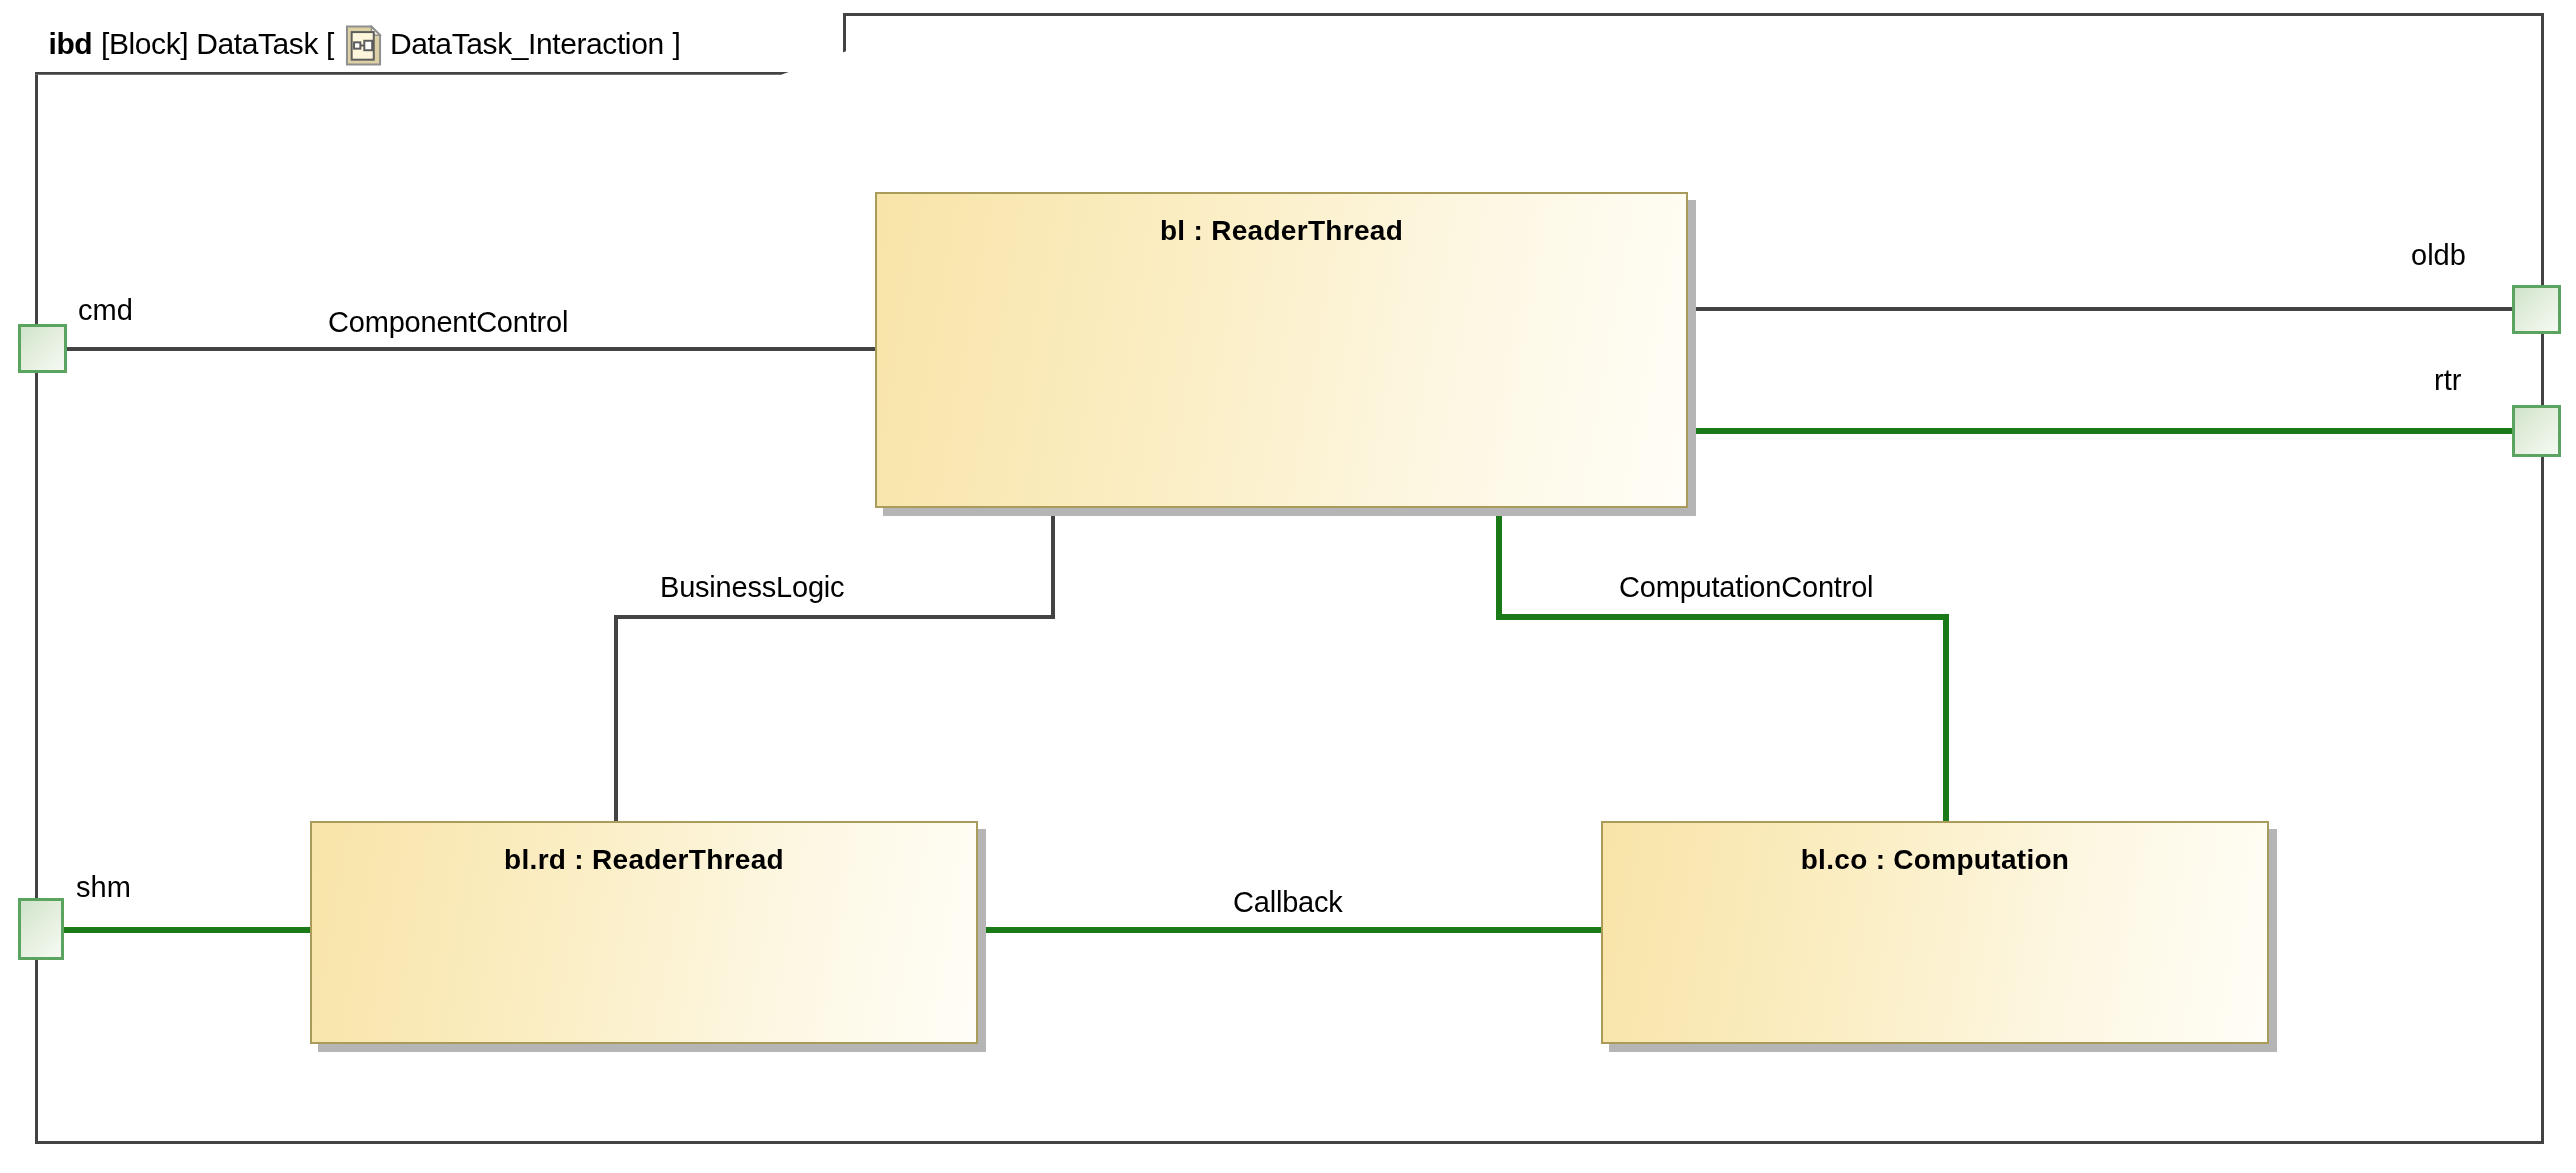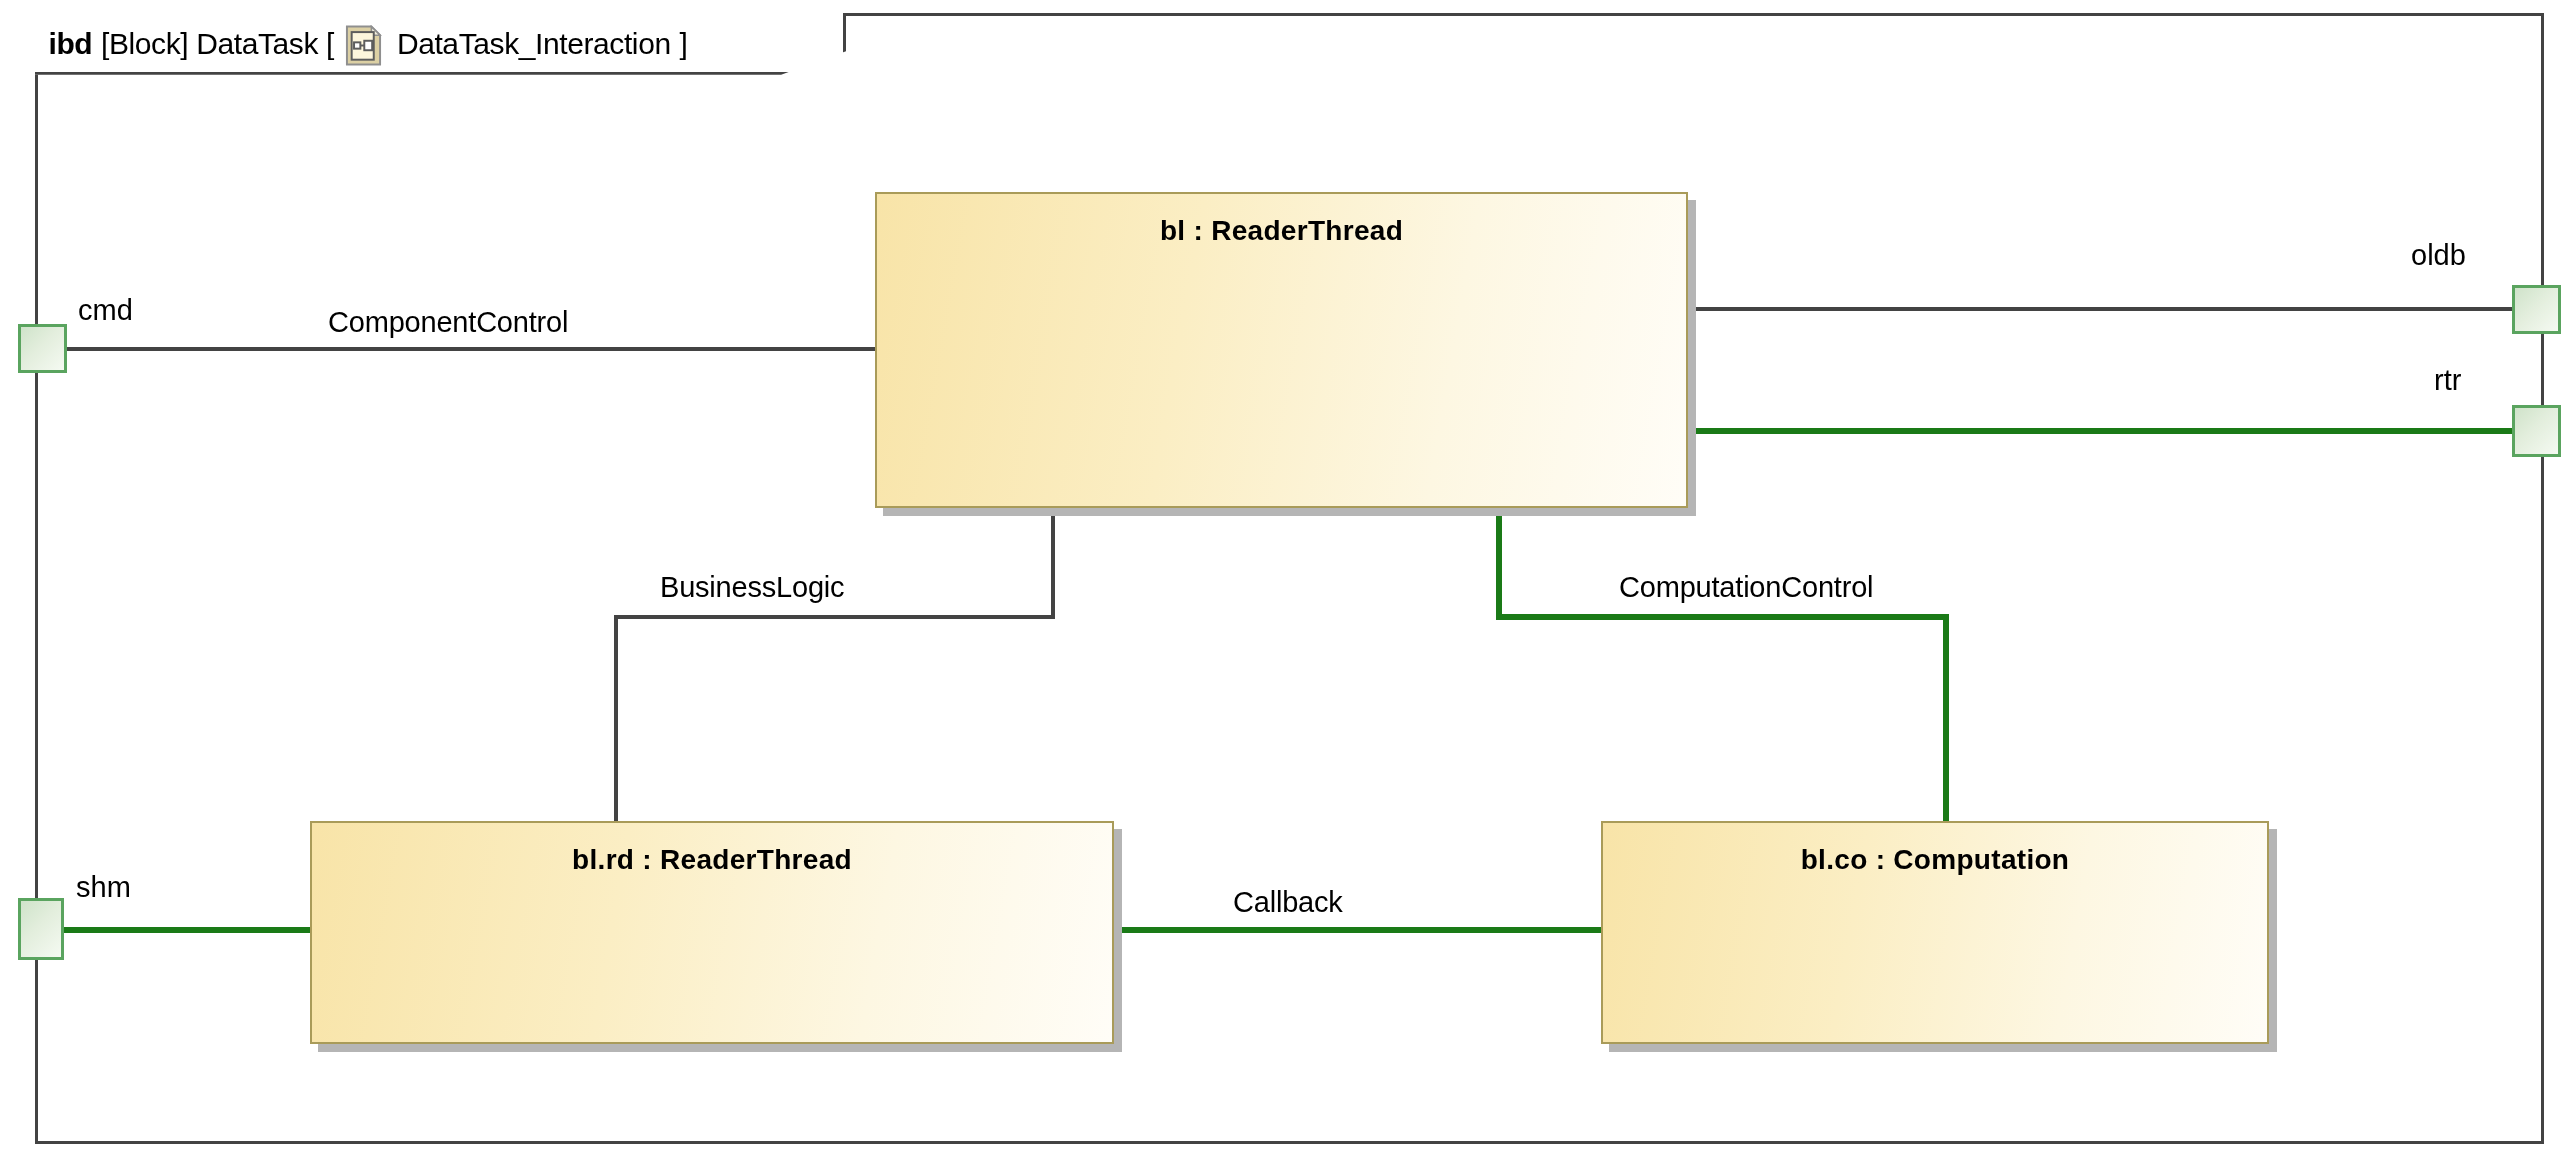--- a/index.html
+++ b/index.html
@@ -100,21 +100,21 @@
     right: 0;
     top: 20.7px;
     text-align: center;
     font-size: 28px;
     font-weight: bold;
     color: #000000;
     letter-spacing: 0.3px;
   }
 
   #part-bl      { left: 875px; top: 192px;  width: 813px; height: 316px; }
-  #part-rd      { left: 310px;  top: 821px; width: 804px;  height: 223px; }
+  #part-rd      { left: 310px;  top: 821px; width: 668px;  height: 223px; }
   #part-co      { left: 1601px; top: 821px; width: 668px;  height: 223px; }
 
   
   .conn {
     position: absolute;
     background: #434343;
   }
   .conn.green {
     background: #1a7a17;
   }
@@ -156,21 +156,21 @@
     <span class="hdr-icon">
       <svg viewBox="0 0 46 52" width="37" height="41">
         <path d="M2 2 H33 L44 13 V50 H2 Z" fill="#dcd0a4" stroke="#8f8f8f" stroke-width="2.5"></path>
         <path d="M33 2 L44 13 H33 Z" fill="#f2eedd" stroke="#8f8f8f" stroke-width="2"></path>
         <rect x="8" y="9" width="28" height="35" fill="#fdf6dc" stroke="#5d5d5d" stroke-width="2.5"></rect>
         <rect x="11" y="22" width="8" height="8" fill="#ffffff" stroke="#5d5d5d" stroke-width="2.5"></rect>
         <rect x="24" y="20" width="10" height="12" fill="#ffffff" stroke="#5d5d5d" stroke-width="2.5"></rect>
         <line x1="19" y1="26" x2="24" y2="26" stroke="#5d5d5d" stroke-width="2.5"></line>
       </svg>
     </span>
-    <span class="hdr-text" style="margin-left:7px">DataTask_Interaction</span>
+    <span class="hdr-text" style="margin-left:0">DataTask_Interaction</span>
     <span class="hdr-text">]</span>
   </div>
 
   <div class="conn" style="left:45px; top:347px; width:833px; height:4px;"></div>
   <span class="conn-label" style="left:328px; top:306px;">ComponentControl</span>
 
   <div class="conn" style="left:1684px; top:307px; width:846px; height:4px;"></div>
 
   <div class="conn green" style="left:1684px; top:428px; width:846px; height:6.4px;"></div>
 

